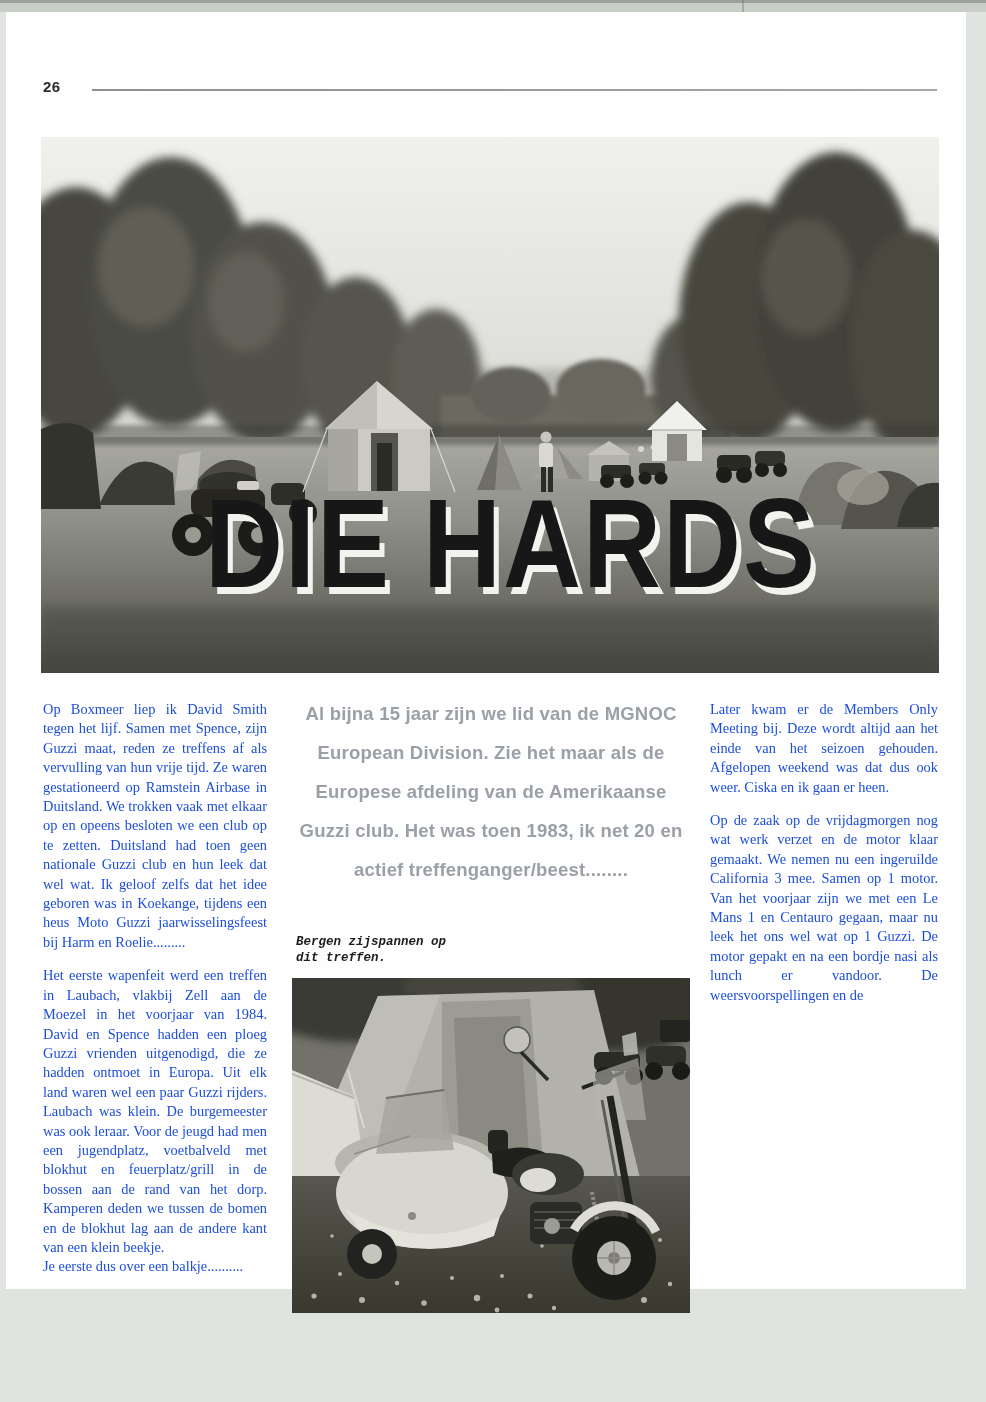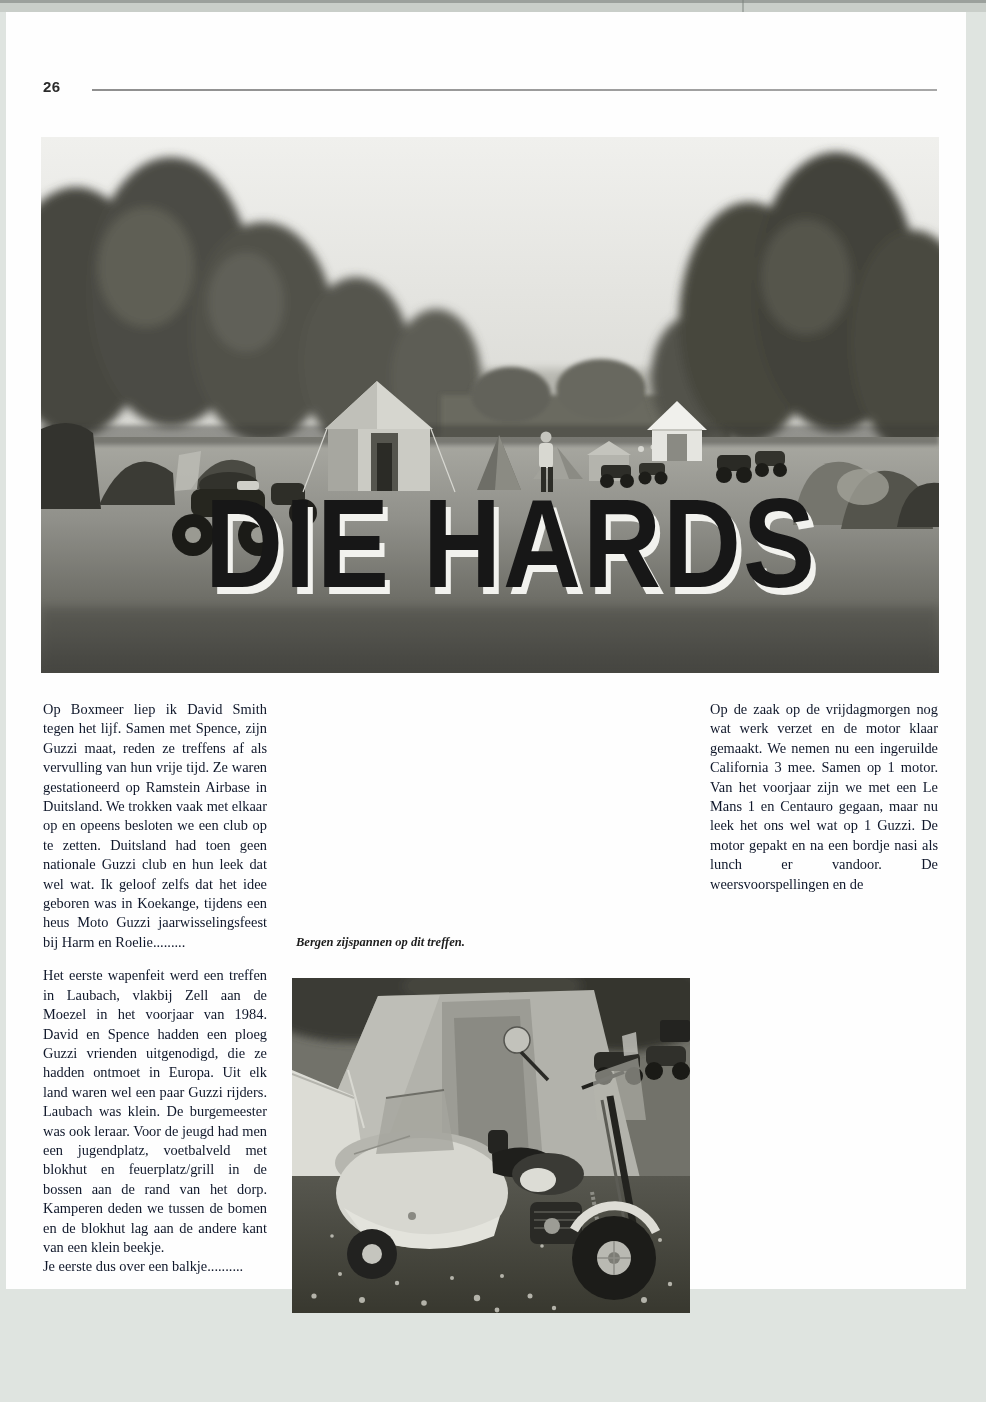--- a/index.html
+++ b/index.html
@@ -40,37 +40,37 @@
     font-family:"Liberation Sans",sans-serif;
     font-weight:bold;font-size:108px;letter-spacing:2px;line-height:1;
     color:#171717;
     text-shadow:5px 6px 0 #f2f2ee;
     transform:scaleY(1.16);transform-origin:center top;
     white-space:nowrap;
   }
   .col{
     position:absolute;top:688px;
     font-family:"Liberation Serif", serif;
-    font-size:14.4px;line-height:19.4px;color:#0f172a;
+    font-size:14.4px;line-height:19.4px;color:#1d4ed8;
     text-align:justify;
   }
   .col p{margin:0 0 14px 0;}
   .col p.tight{margin:0;}
   .col-left{left:37px;width:224px;}
   .col-right{left:704px;width:228px;}
   .intro{
     position:absolute;left:286px;top:682px;width:398px;
     text-align:center;
     font-family:"Liberation Sans",sans-serif;
     font-weight:bold;font-size:18.5px;line-height:39px;
     letter-spacing:.2px;color:#9aa0a6;
   }
   .caption{
     position:absolute;left:290px;top:922px;width:180px;
-    font-family:Liberation Serif, serif;
+    font-family:Liberation Mono, monospace;
     font-weight:bold;font-style:italic;
     font-size:12.5px;line-height:16px;color:#1d1d1d;
   }
   .photo2{
     position:absolute;left:286px;top:966px;width:398px;height:335px;
     overflow:hidden;background:#6f6f68;margin:0;
   }
   .photo2 svg{display:block;}
 </style>
 </head>
@@ -222,20 +222,21 @@
     </svg>
     <div class="hero-title">DIE HARDS</div>
   </figure>
 
   <div class="col col-left">
     <p>Op Boxmeer liep ik David Smith tegen het lijf. Samen met Spence, zijn Guzzi maat, reden ze treffens af als vervulling van hun vrije tijd. Ze waren gestationeerd op Ramstein Airbase in Duitsland. We trokken vaak met elkaar op en opeens besloten we een club op te zetten. Duitsland had toen geen nationale Guzzi club en hun leek dat wel wat. Ik geloof zelfs dat het idee geboren was in Koekange, tijdens een heus Moto Guzzi jaarwisselingsfeest bij Harm en Roelie.........</p>
     <p class="tight">Het eerste wapenfeit werd een treffen in Laubach, vlakbij Zell aan de Moezel in het voorjaar van 1984. David en Spence hadden een ploeg Guzzi vrienden uitgenodigd, die ze hadden ontmoet in Europa. Uit elk land waren wel een paar Guzzi rijders. Laubach was klein. De burgemeester was ook leraar. Voor de jeugd had men een jugendplatz, voetbalveld met blokhut en feuerplatz/grill in de bossen aan de rand van het dorp. Kamperen deden we tussen de bomen en de blokhut lag aan de andere kant van een klein beekje.</p>
     <p class="tight">Je eerste dus over een balkje..........</p>
   </div>
 
+  <div class="intro">Al bijna 15 jaar zijn we lid van de MGNOC European Division. Zie het maar als de Europese afdeling van de Amerikaanse Guzzi club. Het was toen 1983, ik net 20 en actief treffenganger/beest........</div>
   <div class="caption">Bergen zijspannen op dit treffen.</div>
 
   <figure class="photo2">
     <svg width="398" height="335" viewBox="0 0 398 335">
       <defs>
         <linearGradient id="ground2" x1="0" y1="0" x2="0" y2="1">
           <stop offset="0" stop-color="#57574f"></stop>
           <stop offset="1" stop-color="#38382f"></stop>
         </linearGradient>
         <filter id="psoft" x="-30%" y="-30%" width="160%" height="160%">
@@ -332,16 +333,17 @@
         <circle cx="322" cy="280" r="17" fill="#b9b9b2"></circle>
         <circle cx="322" cy="280" r="6" fill="#7c7c75"></circle>
         <line x1="322" y1="263" x2="322" y2="297" stroke="#8e8e87" stroke-width="1.5"></line>
         <line x1="305" y1="280" x2="339" y2="280" stroke="#8e8e87" stroke-width="1.5"></line>
         <path d="M282,252 A46,46 0 0 1 364,254" stroke="#dddcd5" stroke-width="9" fill="none"></path>
       </g>
     </svg>
   </figure>
 
   <div class="col col-right">
+    <p>Later kwam er de Members Only Meeting bij. Deze wordt altijd aan het einde van het seizoen gehouden. Afgelopen weekend was dat dus ook weer. Ciska en ik gaan er heen.</p>
     <p class="tight">Op de zaak op de vrijdagmorgen nog wat werk verzet en de motor klaar gemaakt. We nemen nu een ingeruilde California 3 mee. Samen op 1 motor. Van het voorjaar zijn we met een Le Mans 1 en Centauro gegaan, maar nu leek het ons wel wat op 1 Guzzi. De motor gepakt en na een bordje nasi als lunch er vandoor. De weersvoorspellingen en de</p>
   </div>
 
 </div>
 
 </body></html>

